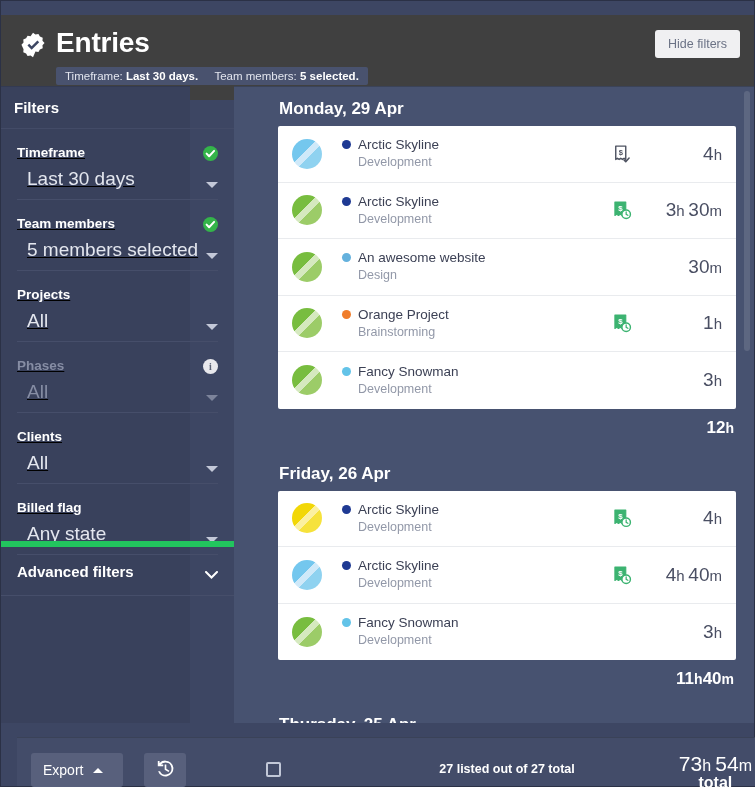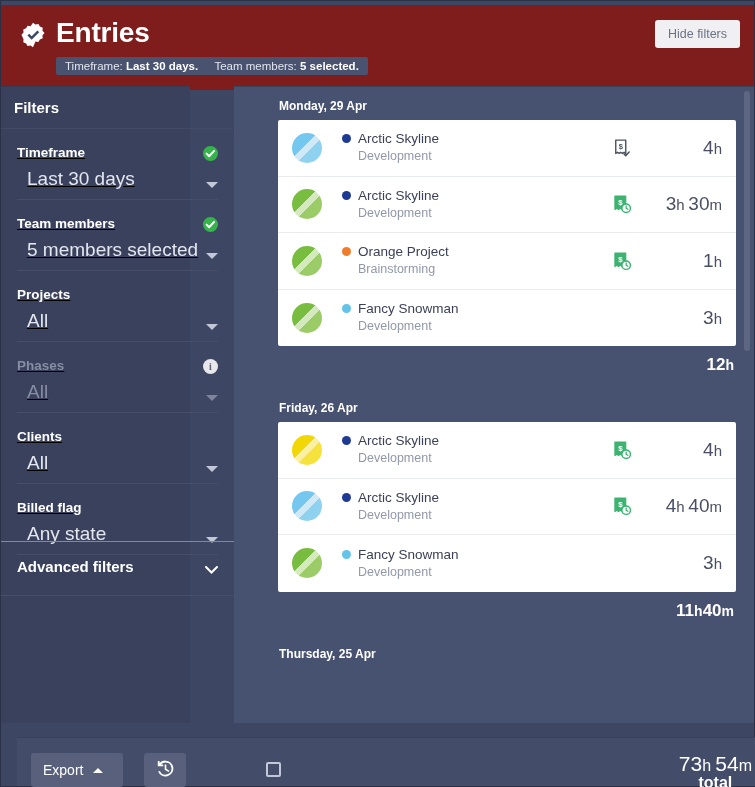--- a/index.html
+++ b/index.html
@@ -11,22 +11,22 @@
   }
   #app {
     position: relative;
     width: 755px; height: 787px;
     background: #3d4663;
     border: 1px solid #2b3146;
   }
 
   
   #header {
-    position: absolute; left: 0; top: 4px; width: 753px; height: 85px;
-    background: #7f1d1d;
+    position: absolute; left: 0; top: 14px; width: 753px; height: 85px;
+    background: #404040;
   }
   .hdr-icon {
     position: absolute; left: 18px; top: 16px; width: 28px; height: 28px;
   }
   .hdr-title {
     position: absolute; left: 55px; top: 12px;
     font-size: 28px; font-weight: bold; color: #ffffff;
     letter-spacing: -0.2px;
   }
   .hdr-sub {
@@ -90,21 +90,21 @@
   }
   .fg-caret {
     position: absolute; right: 16px; bottom: 12px;
     width: 0; height: 0;
     border-left: 6px solid transparent;
     border-right: 6px solid transparent;
     border-top: 6px solid #c3c8d8;
   }
   #advanced {
     position: absolute; left: 0; top: 454px; width: 233px;
-    border-top: 1px solid #22c55e;
+    border-top: 6px solid #22c55e;
     padding: 16px;
   }
   #advanced .adv-label {
     font-size: 15px; font-weight: bold; color: #ffffff;
   }
   #advanced .adv-chev {
     position: absolute; right: 16px; top: 18px;
     width: 13px; height: 8px;
   }
   .adv-bottom-line {
@@ -114,21 +114,21 @@
 
   
   #main {
     position: absolute; left: 233px; top: 85px;
     width: 520px; height: 637px;
     background: #475270;
     border-top: 1px solid #3b4358;
     overflow: hidden;
   }
   .day-label {
-    font-size: 12px; font-weight: bold; color: #ffffff;
+    font-size: 17px; font-weight: bold; color: #ffffff;
     padding: 12px 0 7px 45px;
   }
   .day-block { position: relative; }
   .card {
     margin-left: 44px; margin-right: 18px;
     background: #ffffff;
     border-radius: 2px;
     overflow: hidden;
   }
   .row {
@@ -355,20 +355,32 @@
                   <text x="10" y="12.8" font-family="Liberation Sans, sans-serif" font-size="9.5" font-weight="bold" fill="#ffffff" text-anchor="middle">$</text>
                   <circle cx="17" cy="17" r="5.1" fill="#ffffff" stroke="#3cb371" stroke-width="1.7"></circle>
                   <path d="M17 14.3v2.9l2 1.2" fill="none" stroke="#3cb371" stroke-width="1.5" stroke-linecap="round"></path>
                 </svg></span>
               <div class="dur"><span>3</span><span class="u">h</span> <span>30</span><span class="u">m</span></div>
             </div>
             <div class="row">
               <div class="avatar av-green"></div>
               <div class="row-txt">
                 <div class="proj-line">
+                  <span class="dot" style="background: rgb(100, 177, 221);"></span>
+                  <span class="proj-name">An awesome website</span>
+                </div>
+                <div class="task-name">Design</div>
+              </div>
+              <span class="bill-spacer"></span>
+              <div class="dur"><span>30</span><span class="u">m</span></div>
+            </div>
+            <div class="row">
+              <div class="avatar av-green"></div>
+              <div class="row-txt">
+                <div class="proj-line">
                   <span class="dot" style="background: rgb(240, 125, 43);"></span>
                   <span class="proj-name">Orange Project</span>
                 </div>
                 <div class="task-name">Brainstorming</div>
               </div>
               <span class="bill-icon"><svg width="20" height="20" viewBox="0 0 24 24">
                   <path d="M3.5 2.5h13v16l-2.1-1.4-2.2 1.4-2.2-1.4-2.2 1.4-2.2-1.4-2.1 1.4z" fill="#3cb371" stroke="#3cb371" stroke-width="1.4" stroke-linejoin="round"></path>
                   <text x="10" y="12.8" font-family="Liberation Sans, sans-serif" font-size="9.5" font-weight="bold" fill="#ffffff" text-anchor="middle">$</text>
                   <circle cx="17" cy="17" r="5.1" fill="#ffffff" stroke="#3cb371" stroke-width="1.7"></circle>
                   <path d="M17 14.3v2.9l2 1.2" fill="none" stroke="#3cb371" stroke-width="1.5" stroke-linecap="round"></path>
@@ -459,20 +471,21 @@
     <button id="history-btn">
       <span>
         <svg width="21" height="21" viewBox="0 0 24 24">
           <path fill="#ffffff" d="M12 3a9 9 0 1 1-8.49 12h2.2A6.9 6.9 0 1 0 12 5.1a6.87 6.87 0 0 0-5.2 2.38H9.4v2.02H3.2V3.3h2.02v2.5A8.97 8.97 0 0 1 12 3z"></path>
           <path fill="#ffffff" d="M11.05 7.3h1.9v5.1l3.5 2.08-.95 1.6-4.45-2.64z"></path>
         </svg>
       </span>
     </button>
 
     <div id="footer-check"></div>
+    <div id="listed-count">27 listed out of 27 total</div>
     <div id="grand-total">
       <div class="gt-main">
         <span>73</span><span class="u">h</span> <span>54</span><span class="u">m</span>
       </div>
       <div class="gt-sub">total</div>
     </div>
   </div>
 </div>
 
 </body></html>

